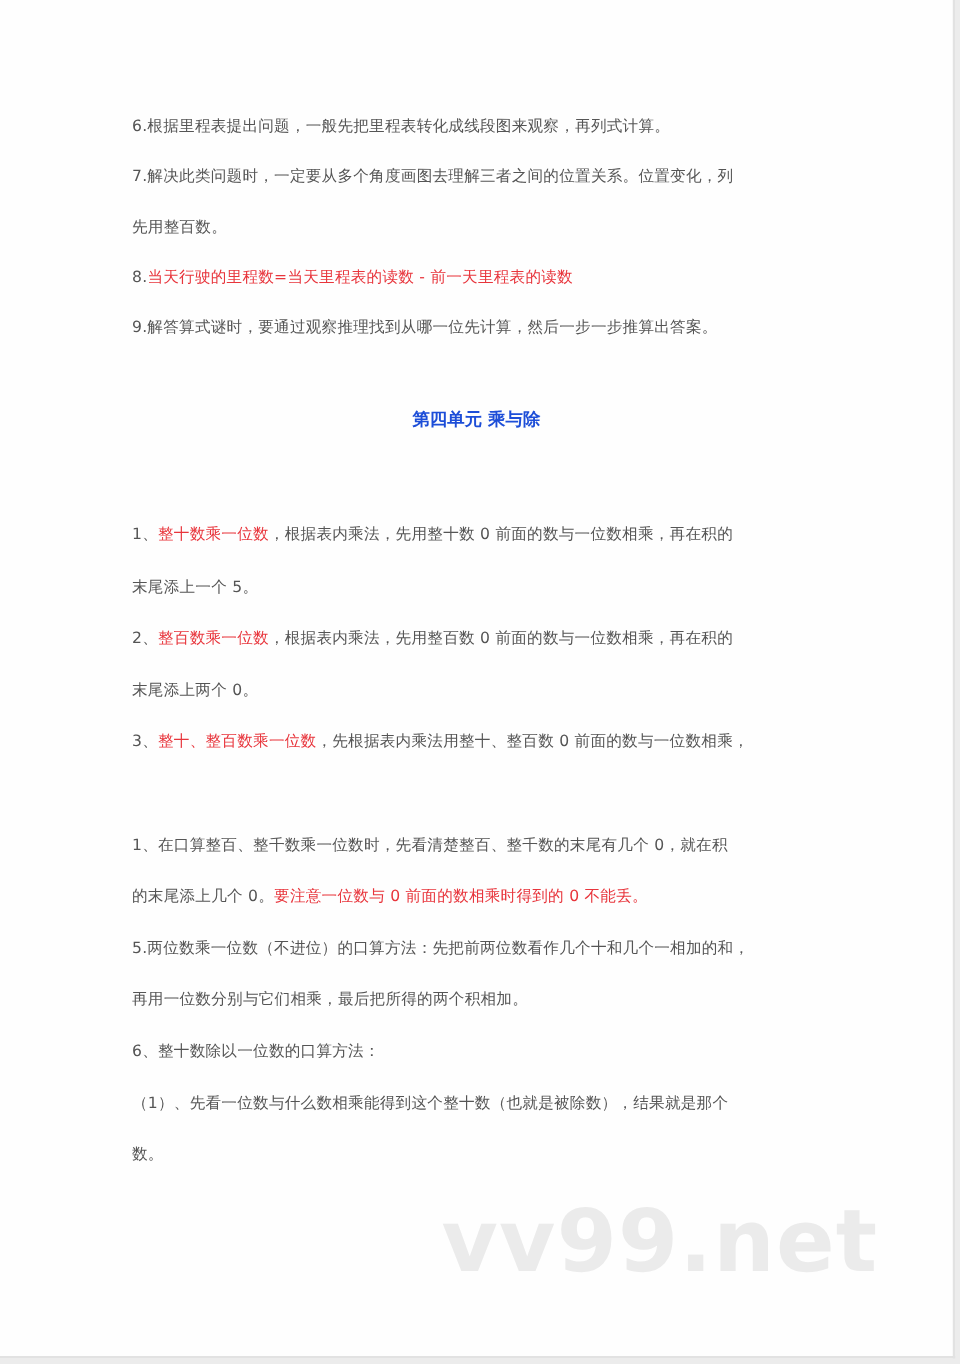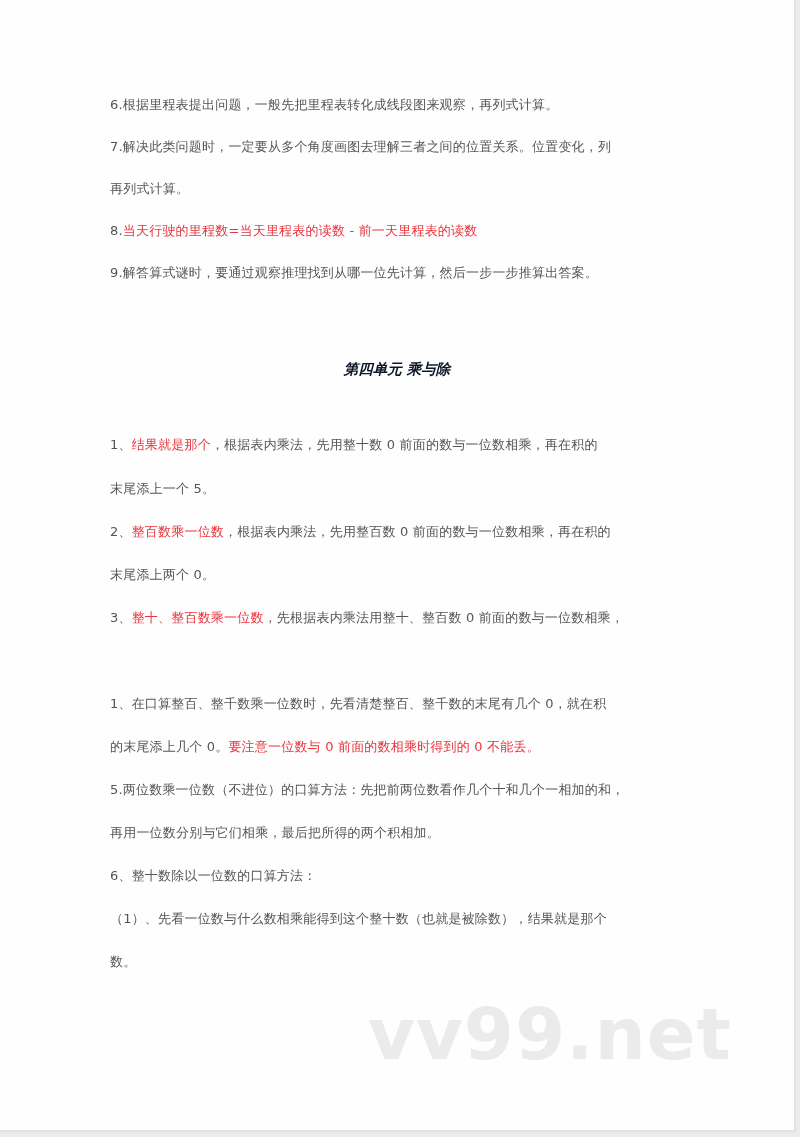--- a/index.html
+++ b/index.html
@@ -18,54 +18,54 @@
     .line {
       position: absolute;
       left: 110px;
       font-size: 13px;
       color: #555555;
       white-space: nowrap;
       letter-spacing: 0.2px;
     }
     .red { color: #e8353c; margin-top: 28px; }
     .heading {
-      position: absolute; left: 0; width: 794px; top: 360px;
-      text-align: center; font-weight: bold; font-size: 14.5px; color: #0f172a; font-style: italic;
+      position: absolute; left: 0; width: 794px; top: 340px;
+      text-align: center; font-weight: bold; font-size: 14.5px; color: #1d4ed8;
     }
     .watermark {
       position: absolute; left: 368px; top: 992px;
       font-family: "DejaVu Sans", sans-serif; font-weight: bold;
       font-size: 72px; color: #ebebeb; letter-spacing: 1px;
     }
   </style>
 </head>
 <body>
 
 <div class="page">
 
   <div class="line" style="top:96px">
     <span>6.根据里程表提出问题，一般先把里程表转化成线段图来观察，再列式计算。</span>
   </div>
   <div class="line" style="top:138px">
     <span>7.解决此类问题时，一定要从多个角度画图去理解三者之间的位置关系。位置变化，列</span>
   </div>
   <div class="line" style="top:180px">
-    <span>再列式计算。</span>
+    <span>先用整百数。</span>
   </div>
   <div class="line" style="top:222px">
     <span>8.</span><span class="red">当天行驶的里程数=当天里程表的读数 - 前一天里程表的读数</span>
   </div>
   <div class="line" style="top:264px">
     <span>9.解答算式谜时，要通过观察推理找到从哪一位先计算，然后一步一步推算出答案。</span>
   </div>
 
   <div class="heading">第四单元  乘与除</div>
 
   <div class="line" style="top:436px">
-    <span>1、</span><span class="red">结果就是那个</span><span>，根据表内乘法，先用整十数 0 前面的数与一位数相乘，再在积的</span>
+    <span>1、</span><span class="red">整十数乘一位数</span><span>，根据表内乘法，先用整十数 0 前面的数与一位数相乘，再在积的</span>
   </div>
   <div class="line" style="top:480px">
     <span>末尾添上一个 5。</span>
   </div>
 
   <div class="line" style="top:523px">
     <span>2、</span><span class="red">整百数乘一位数</span><span>，根据表内乘法，先用整百数 0 前面的数与一位数相乘，再在积的</span>
   </div>
   <div class="line" style="top:566px">
     <span>末尾添上两个 0。</span>

